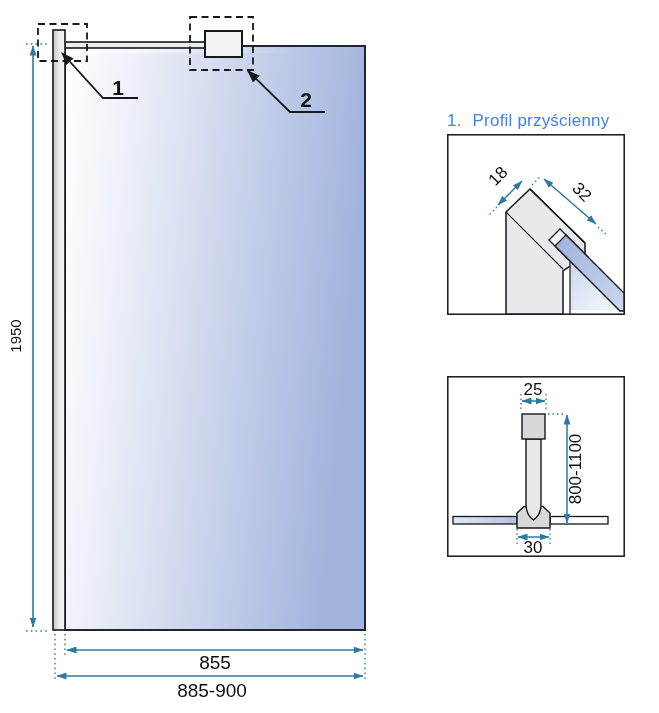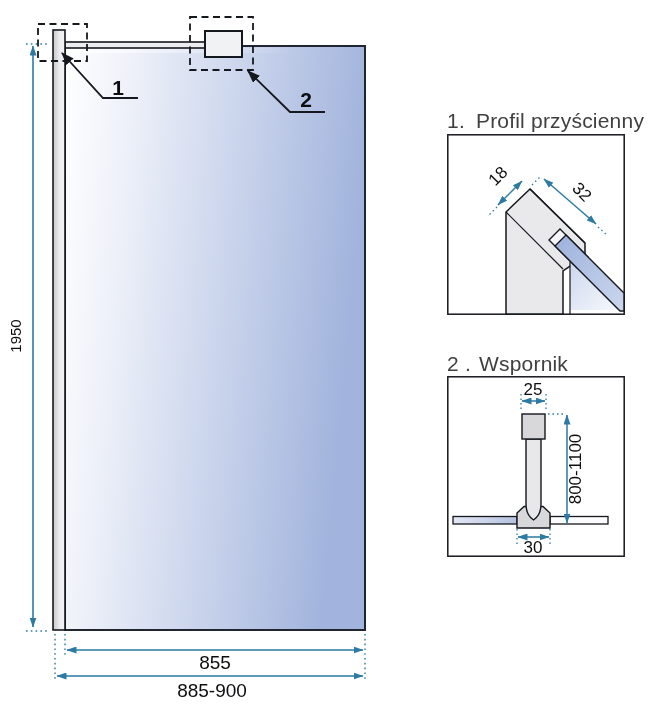--- a/index.html
+++ b/index.html
@@ -2,21 +2,21 @@
 <html><head>
 <meta charset="utf-8">
 <style>
   html,body{margin:0;padding:0;background:#ffffff;}
   #canvas{
     position:relative;width:659px;height:713px;background:#ffffff;overflow:hidden;
     font-family:"Liberation Sans", sans-serif;color:#0e0f11;
   }
   .abs{position:absolute;}
   .detail-title{
-    position:absolute;left:447px;font-size:21px;line-height:20px;color:#404040;
+    position:absolute;left:447px;font-size:17px;line-height:20px;color:#3b82f6;
     white-space:nowrap;letter-spacing:.2px;
   }
   .detail-title .num{display:inline-block;margin-right:11px;}
   svg text{font-family:"Liberation Sans", sans-serif;fill:#0c0d0f;}
   .dimtxt{font-size:19px;}
   .dimtxt-sm{font-size:15px;}
   .dimtxt-d{font-size:17px;}
   .callout{font-size:21px;font-weight:bold;}
 </style>
 </head>
@@ -114,23 +114,20 @@
     <line x1="51" y1="71" x2="75" y2="47" stroke="#2d7aa3" stroke-width="1.5" marker-start="url(#arrTeal)" marker-end="url(#arrTeal)"></line>
     <line x1="50" y1="73" x2="42" y2="81" stroke="#2d7aa3" stroke-width="1.3" stroke-dasharray="1.5 3"></line>
     <line x1="85" y1="51" x2="94" y2="42" stroke="#2d7aa3" stroke-width="1.3" stroke-dasharray="1.5 3"></line>
     <text class="dimtxt-d" transform="translate(55 46) rotate(-45)" text-anchor="middle">18</text>
 
     <line x1="97" y1="45" x2="149" y2="90" stroke="#2d7aa3" stroke-width="1.5" marker-start="url(#arrTeal)" marker-end="url(#arrTeal)"></line>
     <line x1="151" y1="93" x2="160" y2="101" stroke="#2d7aa3" stroke-width="1.3" stroke-dasharray="1.5 3"></line>
     <text class="dimtxt-d" transform="translate(131 62) rotate(45)" text-anchor="middle">32</text>
   </svg>
 
-  <div class="detail-title" style="top:354px">
-    <span class="num" style="margin-right:8px">2 .</span><span>Wspornik</span>
-  </div>
 
   <svg class="abs" style="left:447px;top:376px" width="178" height="181" viewBox="0 0 178 181">
     <rect x="0.8" y="0.8" width="176.4" height="179.4" fill="#ffffff" stroke="#15181d" stroke-width="1.5"></rect>
 
     <text class="dimtxt-d" x="86" y="19" text-anchor="middle">25</text>
     <line x1="75" y1="25" x2="98" y2="25" stroke="#2d7aa3" stroke-width="1.5" marker-start="url(#arrTeal)" marker-end="url(#arrTeal)"></line>
     <line x1="74" y1="18" x2="74" y2="35" stroke="#2d7aa3" stroke-width="1.3" stroke-dasharray="1.5 3"></line>
     <line x1="99" y1="18" x2="99" y2="35" stroke="#2d7aa3" stroke-width="1.3" stroke-dasharray="1.5 3"></line>
     <line x1="101" y1="38" x2="118" y2="38" stroke="#2d7aa3" stroke-width="1.3" stroke-dasharray="1.5 3"></line>
 

